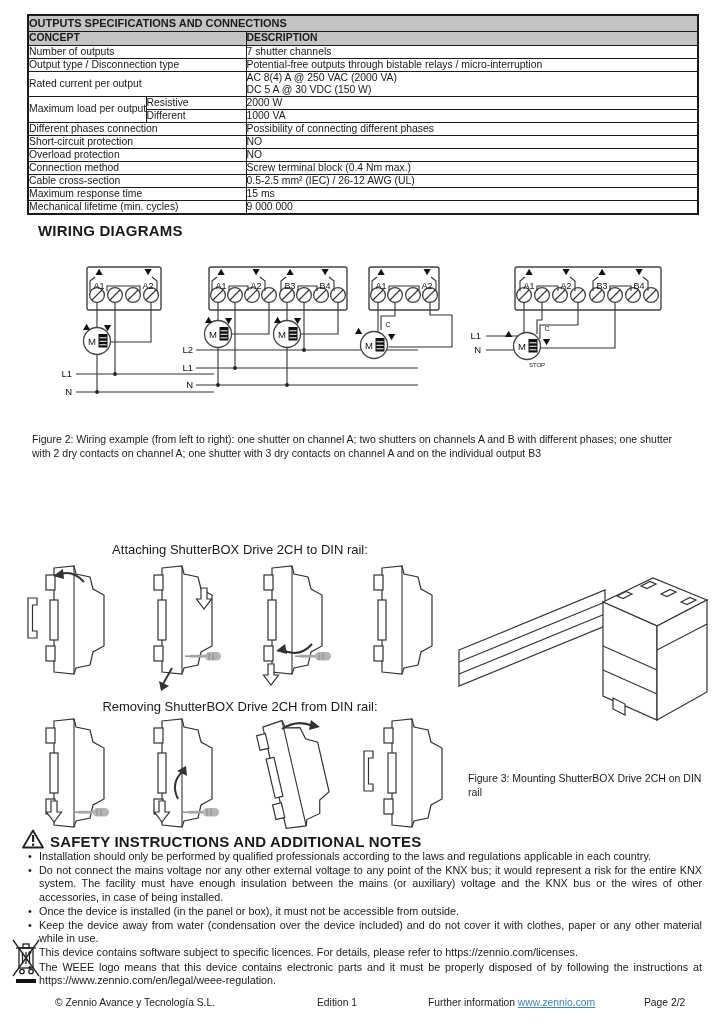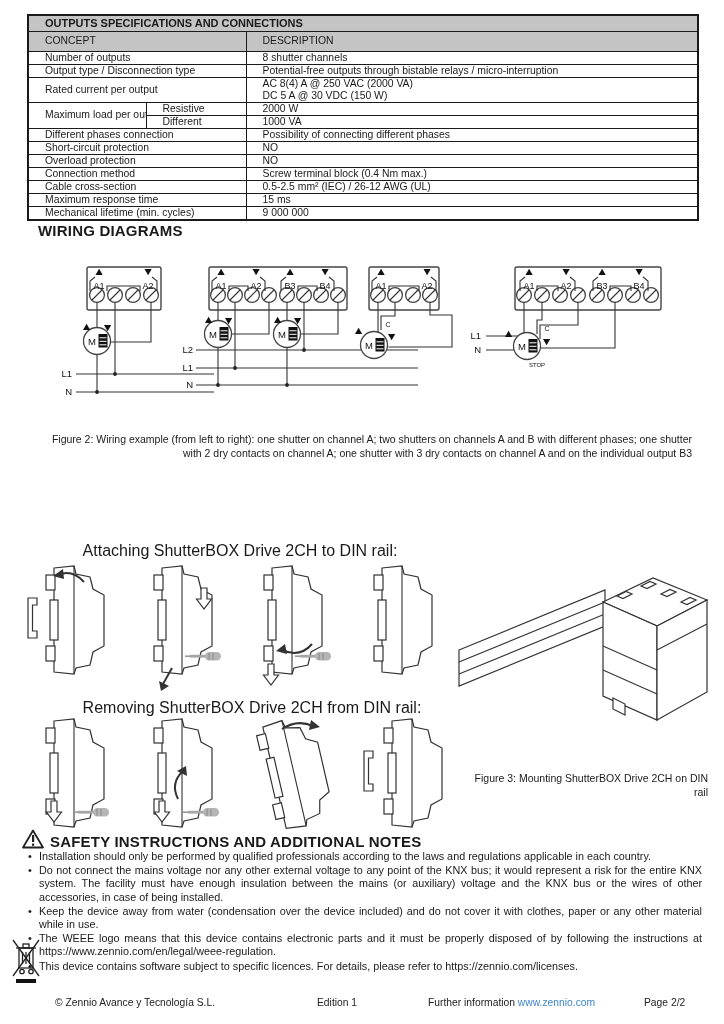--- a/index.html
+++ b/index.html
@@ -3,30 +3,30 @@
 <meta charset="utf-8">
 <style>
   *{margin:0;padding:0;box-sizing:border-box}
   html,body{background:#9a9a9a}
   .page{position:relative;width:724px;height:1024px;background:#fff;margin:0 auto;
         font-family:"Liberation Sans",sans-serif;color:#1a1a1a;overflow:hidden}
   .abs{position:absolute}
 
   
   table.spec{border-collapse:collapse;width:670px;table-layout:fixed;border:2px solid #1a1a1a}
-  table.spec td{border:1px solid #1a1a1a;font-size:10.4px;line-height:12px;padding:0 16px;height:12.6px;
+  table.spec td{border:1px solid #1a1a1a;font-size:10.4px;line-height:12px;padding:0 0;height:12.6px;
                 overflow:hidden;white-space:nowrap;vertical-align:middle}
   table.spec td.wrapok{white-space:normal}
   table.spec .title{font-weight:bold;font-size:11px;height:16px}
-  table.spec .hdr{font-weight:normal;height:20px}
+  table.spec .hdr{font-weight:bold;height:14px}
 
   
   .sechead{font-weight:bold;font-size:15px;letter-spacing:.2px}
-  .caption{font-size:10.5px;line-height:13.5px;text-align:right}
-  .sublabel{font-size:16px;text-align:center}
+  .caption{font-size:10.5px;line-height:13.5px;text-align:left}
+  .sublabel{font-size:13px;text-align:center}
   .note{font-size:10.4px;line-height:13px;text-align:justify}
 
   
   svg text{font-family:"Liberation Sans",sans-serif;fill:#111}
   .wire{stroke:#333;stroke-width:1.1;fill:none}
   .blk{fill:#fff;stroke:#444;stroke-width:1.4}
   .scr{fill:#fff;stroke:#444;stroke-width:1.3}
   .dot{fill:#222}
   .tl{font-size:9px;text-anchor:middle}
   .tm{font-size:9.5px;text-anchor:middle}
@@ -39,21 +39,21 @@
   .arr2{fill:none;stroke:#333;stroke-width:2}
   .arrh{fill:#333}
 
   
   ul.safety{list-style:none;width:676px;font-size:10.8px;line-height:13.2px;text-align:justify}
   ul.safety li{position:relative;padding-left:13px;margin-bottom:1px}
   ul.safety li::before{content:"\2022";position:absolute;left:2px;top:0;font-size:11px}
 
   
   .foot{font-size:10.3px;color:#222}
-  a.link{color:#3d85c8;cursor:pointer}
+  a.link{color:#3d85c8;text-decoration:underline;cursor:pointer}
 </style>
 </head>
 <body>
 
 <div class="page">
 
   <table class="spec abs" style="left:27px;top:14px">
     <colgroup>
         <col style="width:118px">
         <col style="width:100px">
@@ -62,21 +62,21 @@
     <tbody>
         <tr>
           <td class="title" colspan="3" style="background:#c4c4c4">OUTPUTS SPECIFICATIONS AND CONNECTIONS</td>
         </tr>
     <tr>
       <td class="hdr" colspan="2" style="background:#c4c4c4">CONCEPT</td>
       <td class="hdr" style="background:#c4c4c4">DESCRIPTION</td>
     </tr>
     <tr>
           <td colspan="2">Number of outputs</td>
-          <td>8 shutter channels</td>
+          <td>7 shutter channels</td>
         </tr>
     <tr>
           <td colspan="2">Output type / Disconnection type</td>
           <td>Potential-free outputs through bistable relays / micro-interruption</td>
         </tr>
     <tr>
       <td colspan="2">Rated current per output</td>
       <td class="wrapok">
         <div>AC 8(4) A @ 250 VAC (2000 VA)</div>
         <div>DC 5 A @ 30 VDC (150 W)</div>
@@ -293,21 +293,21 @@
       <path class="arrh" d="M139,125 l2,10 8,-5 z"></path>
     <use href="#driver" x="170" y="96"></use>
     <use href="#prof" x="240" y="6"></use>
     <path class="arr2" d="M292,88 Q280,102 262,94"></path>
       <path class="arrh" d="M265,88 l-9,7 11,3 z"></path>
     <use href="#adown" x="251" y="108"></use>
     <use href="#driver" x="280" y="96"></use>
     <use href="#prof" x="350" y="6"></use>
   </svg>
 
-  <div class="abs sublabel" style="left:32px;top:699px;width:440px">Removing ShutterBOX Drive 2CH from DIN rail:</div>
+  <div class="abs sublabel" style="left:20px;top:699px;width:440px">Removing ShutterBOX Drive 2CH from DIN rail:</div>
 
   <svg class="abs" style="left:20px;top:713px" width="440" height="122" viewBox="0 0 440 122">
     <use href="#prof" x="22" y="2"></use>
     <use href="#adown" x="34" y="88"></use>
     <use href="#driver" x="58" y="95"></use>
     <use href="#prof" x="130" y="2"></use>
     <path class="arr2" d="M158,86 Q150,70 163,58"></path>
       <path class="arrh" d="M157,58 l9,-5 1,10 z"></path>
     <use href="#adown" x="142" y="88"></use>
     <use href="#driver" x="168" y="95"></use>
@@ -339,23 +339,24 @@
   <svg class="abs" style="left:22px;top:829px" width="22" height="20" viewBox="0 0 22 20">
     <path d="M11,1.5 L21,18.5 H1 Z" fill="#fff" stroke="#222" stroke-width="1.8" stroke-linejoin="round"></path>
     <rect x="10" y="6" width="2.2" height="7" fill="#222"></rect>
       <rect x="10" y="14.6" width="2.2" height="2.2" fill="#222"></rect>
   </svg>
   <div class="abs sechead" style="left:50px;top:833px">SAFETY INSTRUCTIONS AND ADDITIONAL NOTES</div>
 
   <ul class="safety abs" style="left:26px;top:850px">
     <li>Installation should only be performed by qualified professionals according to the laws and regulations applicable in each country.</li>
     <li>Do not connect the mains voltage nor any other external voltage to any point of the KNX bus; it would represent a risk for the entire KNX system. The facility must have enough insulation between the mains (or auxiliary) voltage and the KNX bus or the wires of other accessories, in case of being installed.</li>
+    <li>Once the device is installed (in the panel or box), it must not be accessible from outside.</li>
     <li>Keep the device away from water (condensation over the device included) and do not cover it with clothes, paper or any other material while in use.</li>
+    <li>This device contains software subject to specific licences. For details, please refer to https://zennio.com/licenses.</li>
     <li>The WEEE logo means that this device contains electronic parts and it must be properly disposed of by following the instructions at https://www.zennio.com/en/legal/weee-regulation.</li>
-    <li>This device contains software subject to specific licences. For details, please refer to https://zennio.com/licenses.</li>
   </ul>
 
   <svg class="abs" style="left:12px;top:935px" width="28" height="50" viewBox="0 0 28 50">
     <g fill="none" stroke="#222" stroke-width="1.3">
       <rect x="7" y="13" width="14" height="20"></rect>
       <line x1="4" y1="13" x2="24" y2="13"></line>
       <rect x="11" y="9" width="6" height="4"></rect>
       <line x1="10.5" y1="17" x2="10.5" y2="29"></line>
         <line x1="14" y1="17" x2="14" y2="29"></line>
         <line x1="17.5" y1="17" x2="17.5" y2="29"></line>

